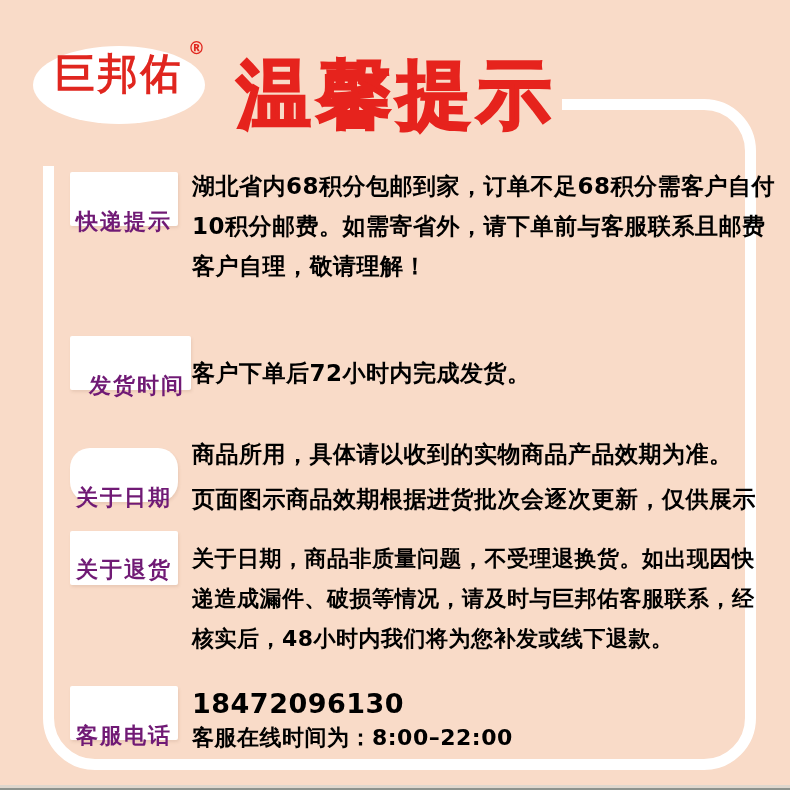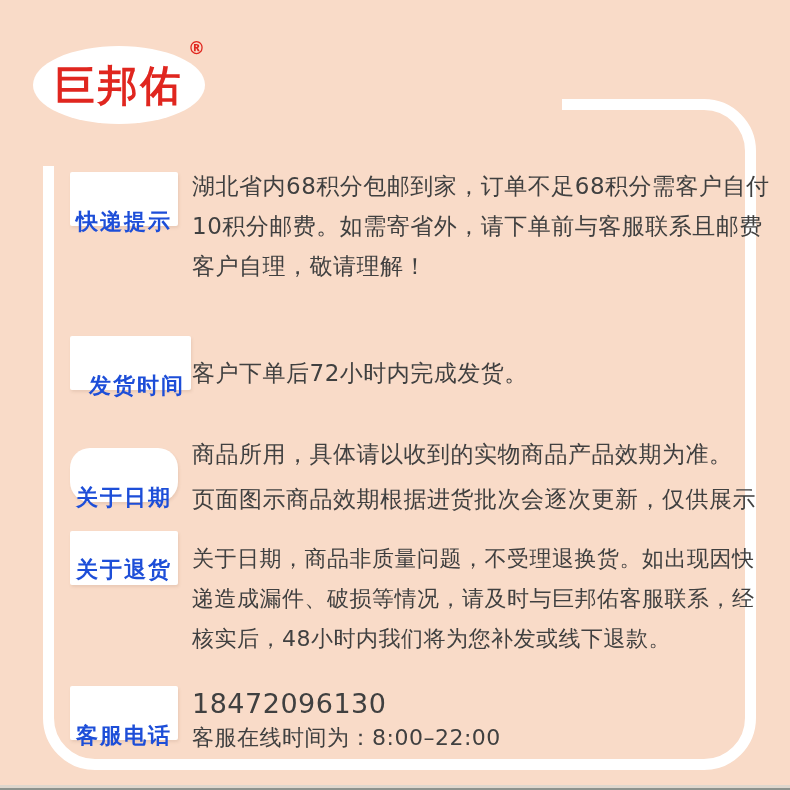--- a/index.html
+++ b/index.html
@@ -27,21 +27,21 @@
     width:562px;height:78px;
     background:#f9dbc8;
     z-index:2;
   }
   .logo{
     position:absolute;
     left:33px;top:46px;
     width:172px;height:78px;
     background:#ffffff;
     border-radius:50%;
-    display:flex;align-items:center;justify-content:center;
+    display:flex;align-items:flex-start;justify-content:center;
     z-index:3;
   }
   .logo-text{
     color:#e0261f;
     font-size:40px;
     font-weight:900;
     letter-spacing:3px;
     transform:scaleY(1.05);
   }
   .reg-mark{
@@ -69,33 +69,33 @@
     position:absolute;
     left:70px;
     width:108px;height:54px;
     background:#ffffff;
     border-radius:2px;
     display:flex;align-items:center;justify-content:center;
     box-shadow:1px 2px 3px rgba(120,80,60,0.12);
     z-index:3;
   }
   .label-text{
-    color:#1d4ed8;
+    color:#701a75;
     font-size:22px;
     font-weight:bold;
     letter-spacing:2px;
     white-space:nowrap;
     margin-top:46px;
   }
   .section-text{
     position:absolute;
     left:192px;
     z-index:3;
-    color:#404040;
-    font-weight:normal;
+    color:#000000;
+    font-weight:bold;
   }
   .section-line{
     white-space:nowrap;
     letter-spacing:0.5px;
   }
   .bottom-edge-light{
     position:absolute;left:0;bottom:2px;width:790px;height:3px;
     background:#ddd6cd;z-index:5;
   }
   .bottom-edge-dark{
@@ -108,20 +108,21 @@
 
 <div class="canvas">
   <div class="frame"></div>
   <div class="frame-mask"></div>
 
   <div class="logo">
     <span class="logo-text">巨邦佑</span>
   </div>
   <span class="reg-mark">®</span>
 
+  <div class="page-title">温馨提示</div>
 
   <div>
       <div class="label-box" style="top: 172px;">
         <span class="label-text">快递提示</span>
       </div>
       <div class="section-text" style="top: 166px;">
         <div class="section-line" style="line-height: 40px; font-size: 23px;">湖北省内68积分包邮到家，订单不足68积分需客户自付</div>
         <div class="section-line" style="line-height: 40px; font-size: 23px;">10积分邮费。如需寄省外，请下单前与客服联系且邮费</div>
         <div class="section-line" style="line-height: 40px; font-size: 23px;">客户自理，敬请理解！</div>
       </div>

